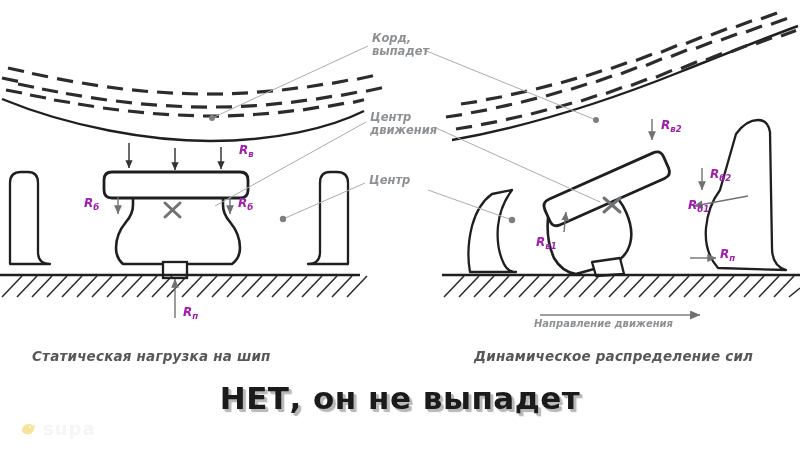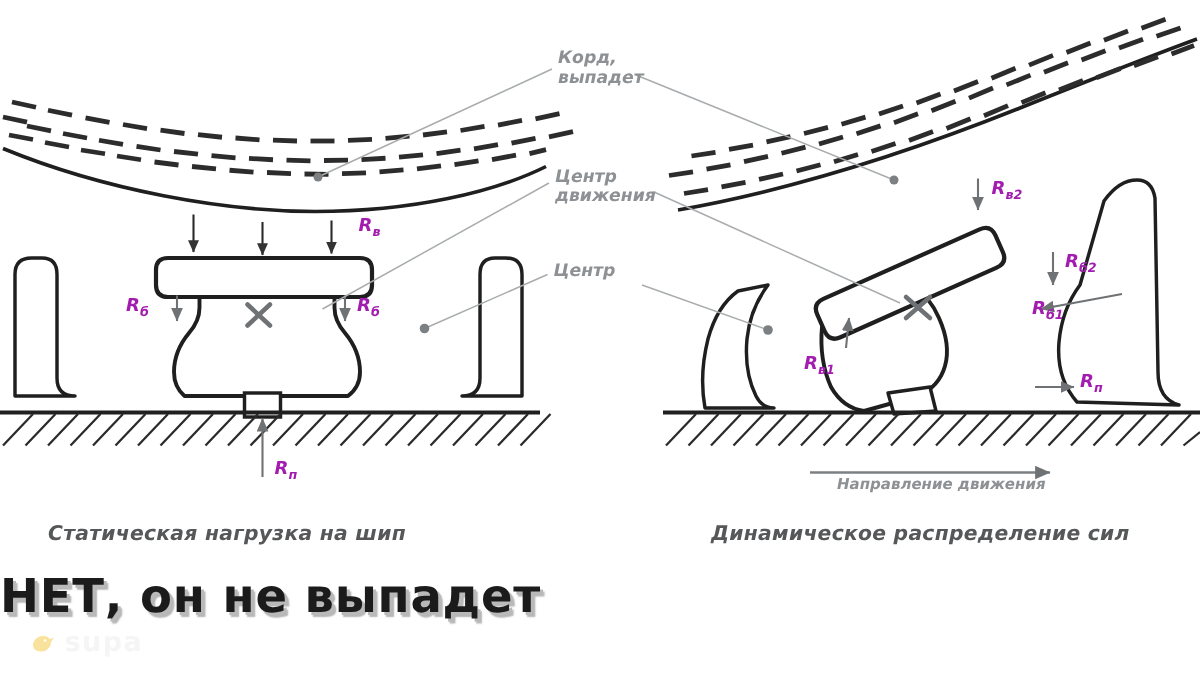--- a/index.html
+++ b/index.html
@@ -32,21 +32,21 @@
     font-style:italic;
     font-weight:bold;
     color:#8e9194;
     font-size:11.5px;
     white-space:nowrap;
     line-height:1.12;
   }
   #lbl-kord{left:372px;top:32px;}
   #lbl-centr{left:370px;top:111px;}
   #lbl-rezina{left:369px;top:174px;}
-  #lbl-napravlenie{left:558px;top:318px;font-size:10px;}
+  #lbl-napravlenie{left:534px;top:318px;font-size:10px;}
 
   .force{
     position:absolute;
     font-family:"DejaVu Sans", sans-serif;
     font-style:italic;
     font-weight:bold;
     color:#a21caf;
     font-size:12px;
     white-space:nowrap;
   }
@@ -57,21 +57,21 @@
   #f-rp-l{left:183px;top:305px;}
   #f-rv2{left:661px;top:118px;}
   #f-rb2{left:710px;top:167px;text-align:right;}
   #f-rb1{left:688px;top:198px;}
   #f-rv1{left:536px;top:219px;margin-top:16px;}
   #f-rp-r{left:720px;top:247px;}
 
   #overlay-text{
     position:absolute;
     left:0;width:800px;top:380px;
-    text-align:left;
+    text-align:center;
     font-family:"DejaVu Sans", sans-serif;
     font-weight:bold;
     font-size:31px;
     color:#1b1b1b;
     letter-spacing:0.5px;
     text-shadow:2px 2px 0 #b9b9b9, 3px 3px 1px rgba(120,120,120,.55);
   }
 
   #watermark{
     position:absolute;left:18px;top:418px;

